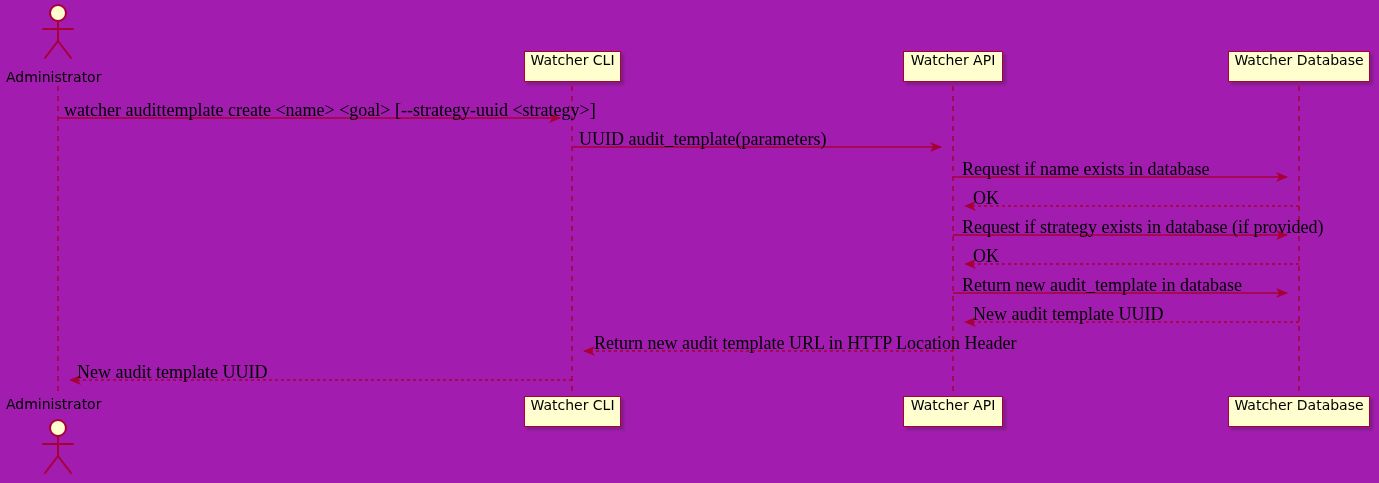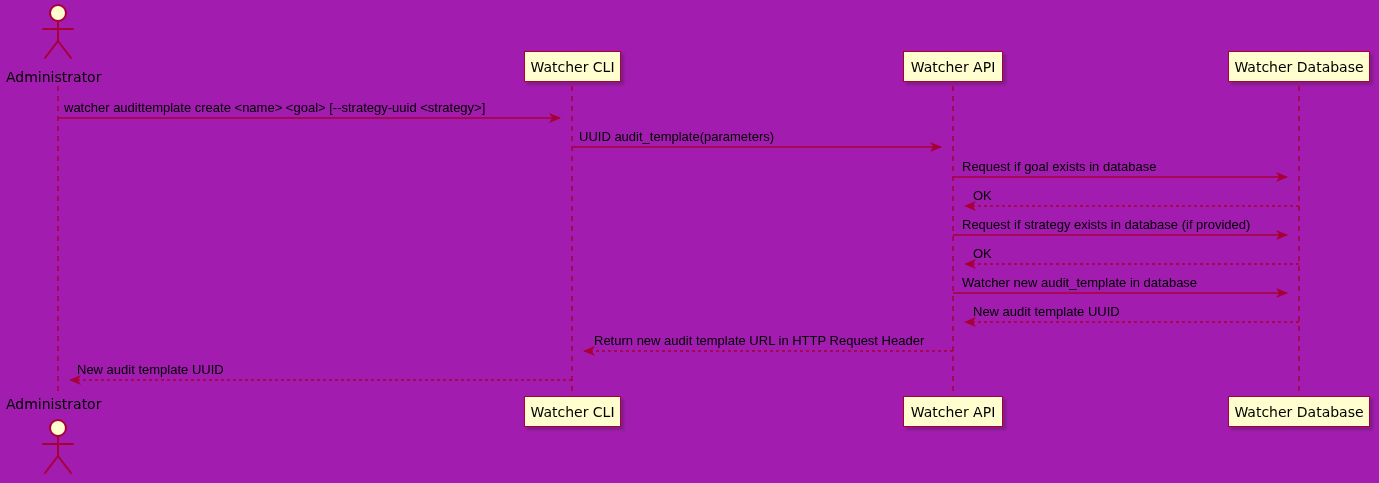--- a/index.html
+++ b/index.html
@@ -19,33 +19,33 @@
   }
   svg.layer {
     position: absolute;
     top: 0;
     left: 0;
     width: 1379px;
     height: 483px;
   }
   .msg-label {
     position: absolute;
-    font-family: Liberation Sans, sans-serif;
-    font-size: 13px;
+    font-family: Liberation Serif, serif;
+    font-size: 18px;
     color: #000000;
     white-space: nowrap;
     line-height: 1;
   }
   .participant-box {
     position: absolute;
     background: #FEFECE;
     border: 1.5px solid #A80036;
     box-shadow: 2.5px 2.5px 2px rgba(40,40,40,0.28);
     display: flex;
-    align-items: center;
+    align-items: flex-start;
     justify-content: center;
     box-sizing: border-box;
   }
   .participant-label {
     font-family: "DejaVu Sans", sans-serif;
     font-size: 14px;
     color: #000000;
     white-space: nowrap;
   }
   .actor-label {
@@ -140,22 +140,22 @@
   </div>
   <div class="participant-box" style="left:903px; top:396px; width:100px; height:31px;">
     <span class="participant-label">Watcher API</span>
   </div>
   <div class="participant-box" style="left:1228px; top:396px; width:142px; height:31px;">
     <span class="participant-label">Watcher Database</span>
   </div>
 
   <div class="msg-label" style="left:64px;  top:101px;">watcher audittemplate create &lt;name&gt; &lt;goal&gt; [--strategy-uuid &lt;strategy&gt;]</div>
   <div class="msg-label" style="left:579px; top:130px;">UUID audit_template(parameters)</div>
-  <div class="msg-label" style="left:962px; top:160px;">Request if goal exists in database</div>
+  <div class="msg-label" style="left:962px; top:160px;">Request if name exists in database</div>
   <div class="msg-label" style="left:973px; top:189px;">OK</div>
   <div class="msg-label" style="left:962px; top:218px;text-align:right;">Request if strategy exists in database (if provided)</div>
   <div class="msg-label" style="left:973px; top:247px;">OK</div>
-  <div class="msg-label" style="left:962px; top:276px;">Watcher new audit_template in database</div>
+  <div class="msg-label" style="left:962px; top:276px;">Return new audit_template in database</div>
   <div class="msg-label" style="left:973px; top:305px;">New audit template UUID</div>
-  <div class="msg-label" style="left:594px; top:334px;">Return new audit template URL in HTTP Request Header</div>
+  <div class="msg-label" style="left:594px; top:334px;">Return new audit template URL in HTTP Location Header</div>
   <div class="msg-label" style="left:77px;  top:363px;">New audit template UUID</div>
 
 </div>
 
 </body></html>

